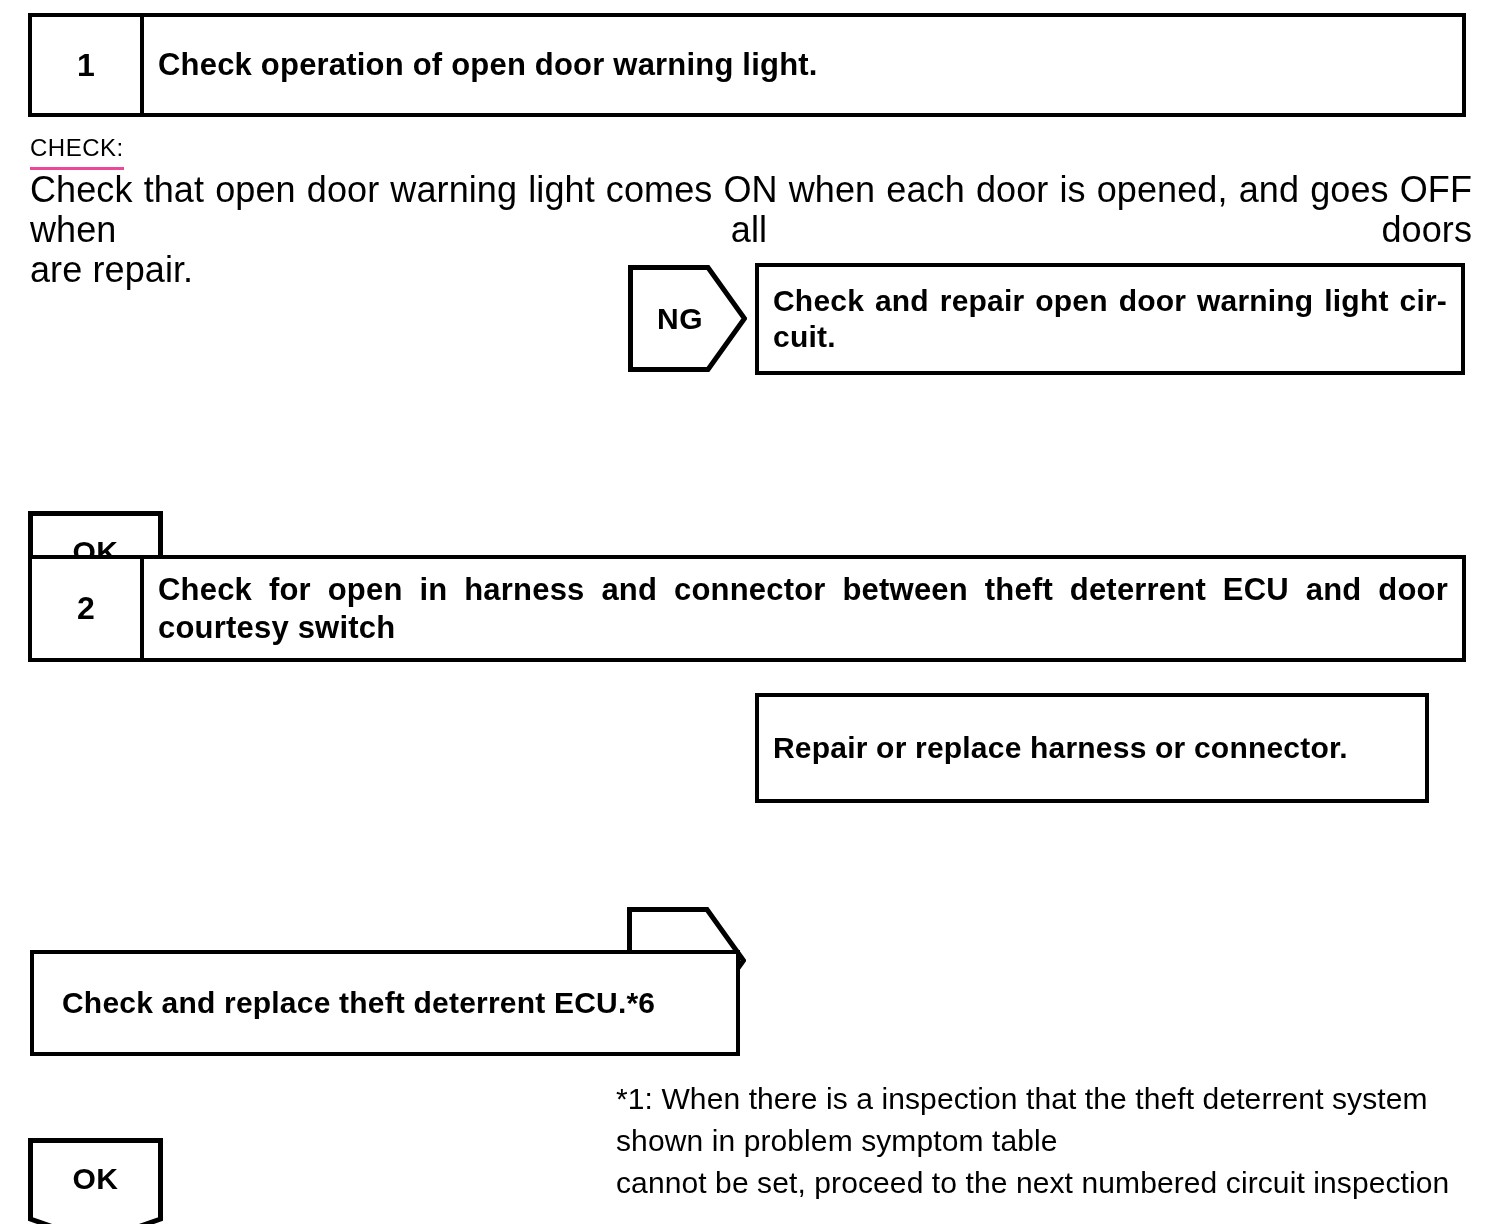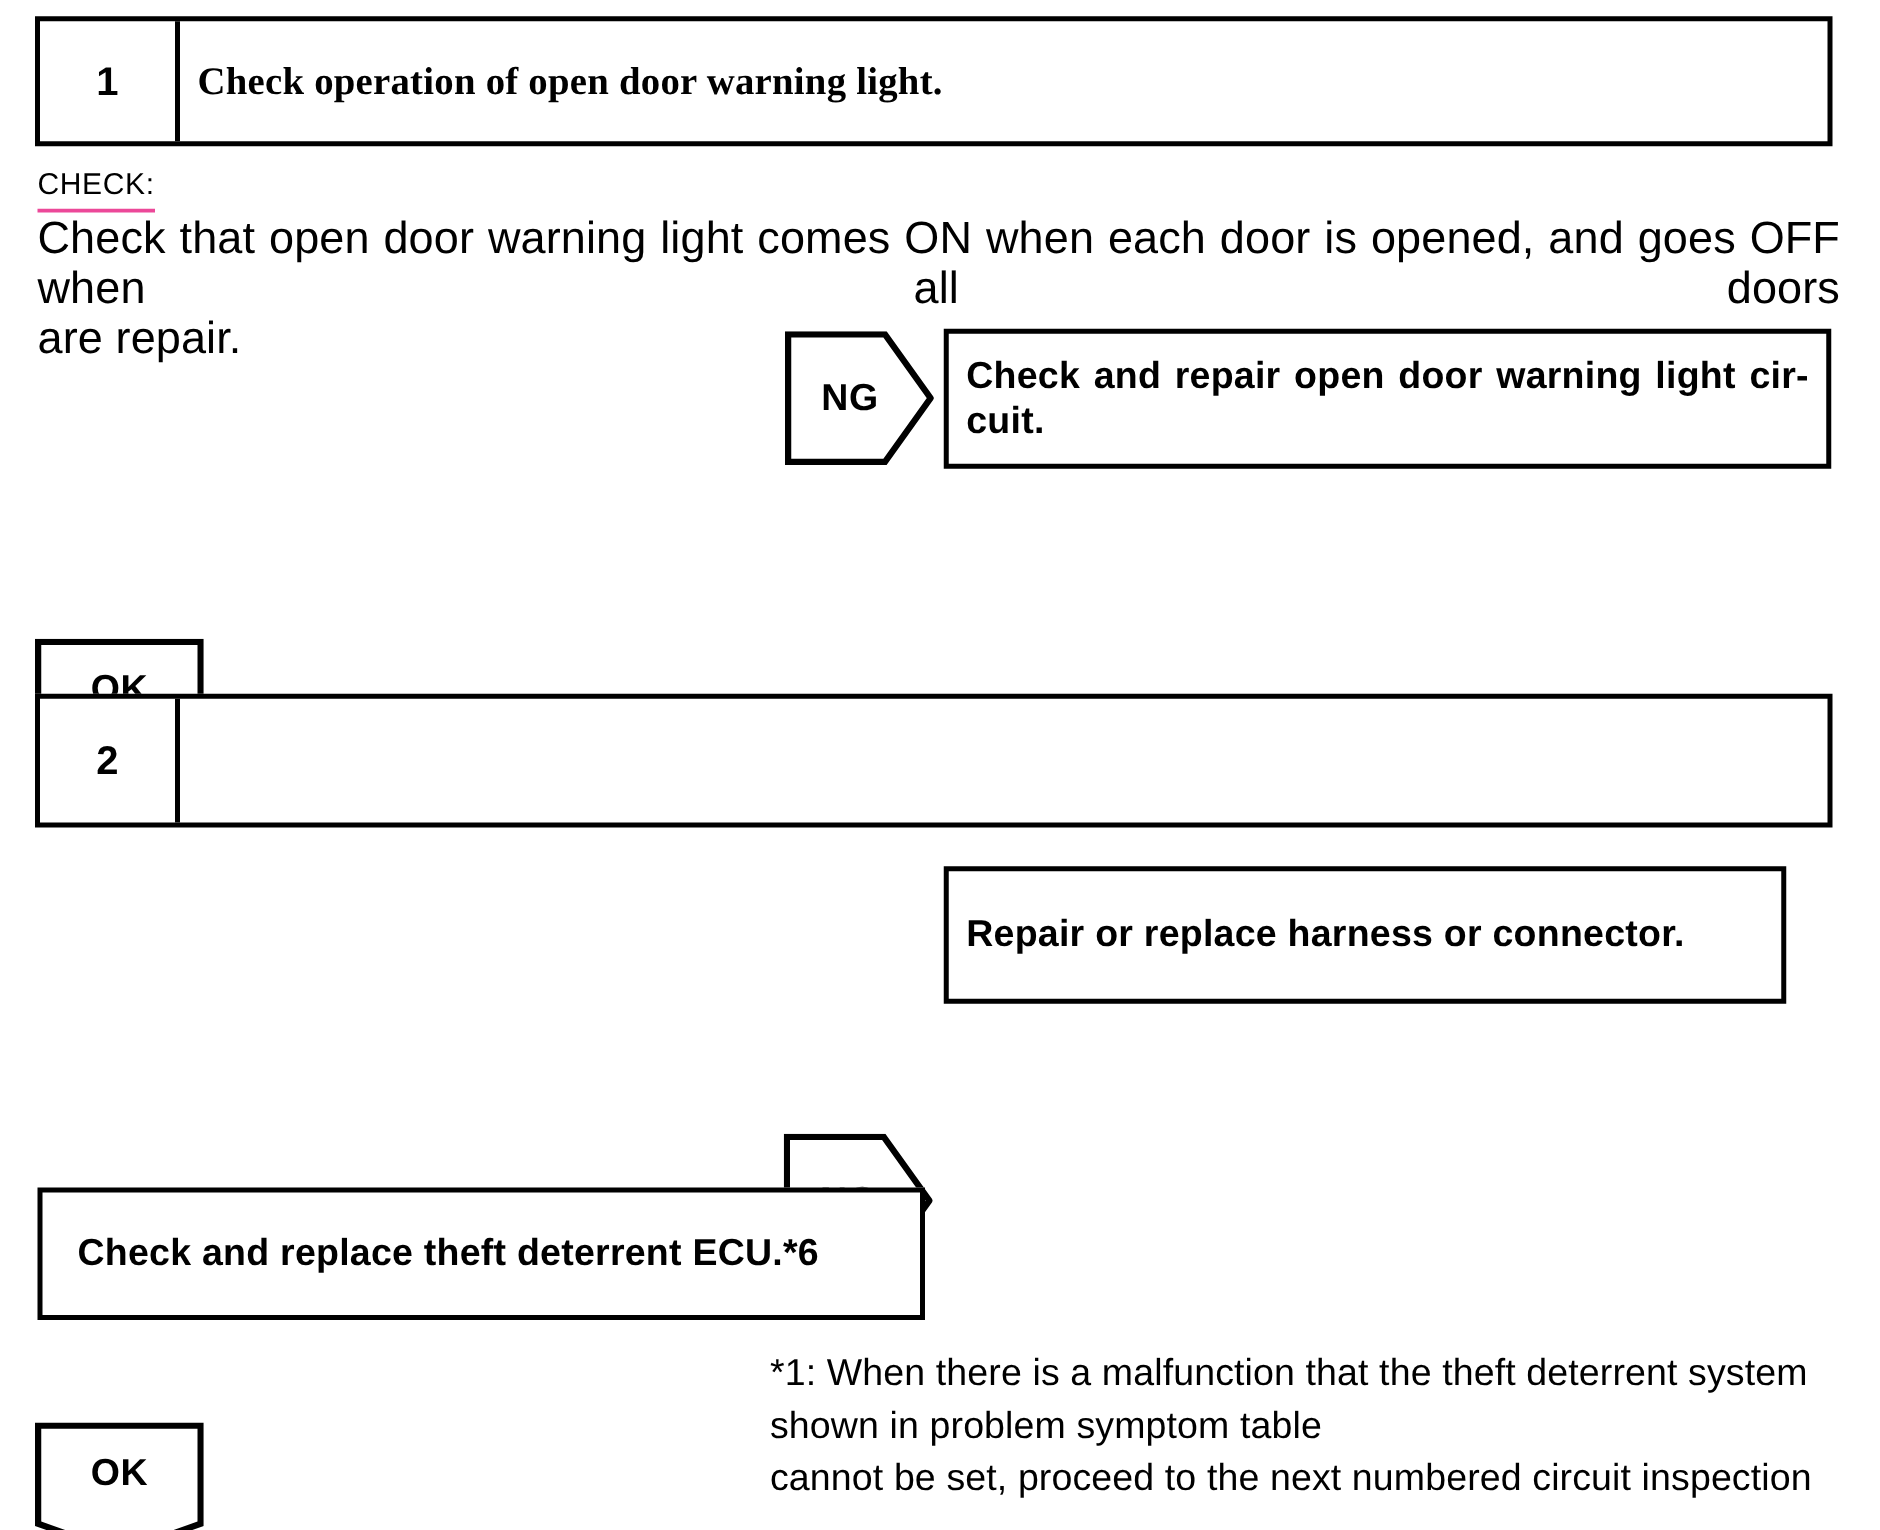--- a/index.html
+++ b/index.html
@@ -27,21 +27,20 @@
     display:flex;align-items:center;justify-content:center;
     font-weight:bold;font-size:32px;
     flex:0 0 auto;
   }
   .step-title{
     flex:1 1 auto;
     display:flex;flex-direction:column;justify-content:center;
     padding:0 14px;
     font-weight:bold;font-size:31px;line-height:38px;
     letter-spacing:.2px;
-    font-family:Liberation Serif, serif;
   }
 
   
   .check-heading{
     font-weight:normal;font-size:24px;line-height:34px;
     border-bottom:3px solid #ec4899;
     display:inline-block;
     padding-bottom:2px;
     letter-spacing:.5px;
   }
@@ -118,20 +117,24 @@
 
   <div class="pent ok abs" style="left:28px;top:404px;width:135px;height:107px;">
     <svg width="135" height="107" viewBox="0 0 135 107">
       <polygon points="2.5,2.5 132.5,2.5 132.5,81 67.5,104 2.5,81" fill="#ffffff" stroke="#000000" stroke-width="5" stroke-linejoin="miter"></polygon>
     </svg>
     <span class="lbl">OK</span>
   </div>
 
   <div class="step-box abs" style="left:28px;top:555px;width:1438px;height:107px;">
     <div class="step-num">2</div>
+    <div class="step-title">
+      <div class="stretch">Check for open in harness and connector between theft deterrent ECU and door</div>
+      <div>courtesy switch</div>
+    </div>
   </div>
 
   <div class="pent ng abs" style="left:627px;top:693px;width:119px;height:107px;">
     <svg width="119" height="107" viewBox="0 0 119 107">
       <polygon points="2.5,2.5 80,2.5 116.5,53.5 80,104.5 2.5,104.5" fill="#ffffff" stroke="#000000" stroke-width="5" stroke-linejoin="miter"></polygon>
     </svg>
     <span class="lbl">NG</span>
   </div>
 
   <div class="result-box vcenter abs" style="left:755px;top:693px;width:674px;height:110px;">
@@ -143,18 +146,18 @@
       <polygon points="2.5,2.5 132.5,2.5 132.5,81 67.5,104 2.5,81" fill="#ffffff" stroke="#000000" stroke-width="5" stroke-linejoin="miter"></polygon>
     </svg>
     <span class="lbl">OK</span>
   </div>
 
   <div class="final-box abs" style="left:30px;top:950px;width:710px;height:106px;">
     <span>Check and replace theft deterrent ECU.*6</span>
   </div>
 
   <div class="footnote abs" style="left:616px;top:1078px;width:876px;">
-    <div>*1: When there is a malfunction that the theft deterrent system</div>
+    <div>*1: When there is a inspection that the theft deterrent system</div>
     <div>shown in problem symptom table</div>
     <div>cannot be set, proceed to the next numbered circuit inspection</div>
   </div>
 
 </div>
 
 </body></html>

